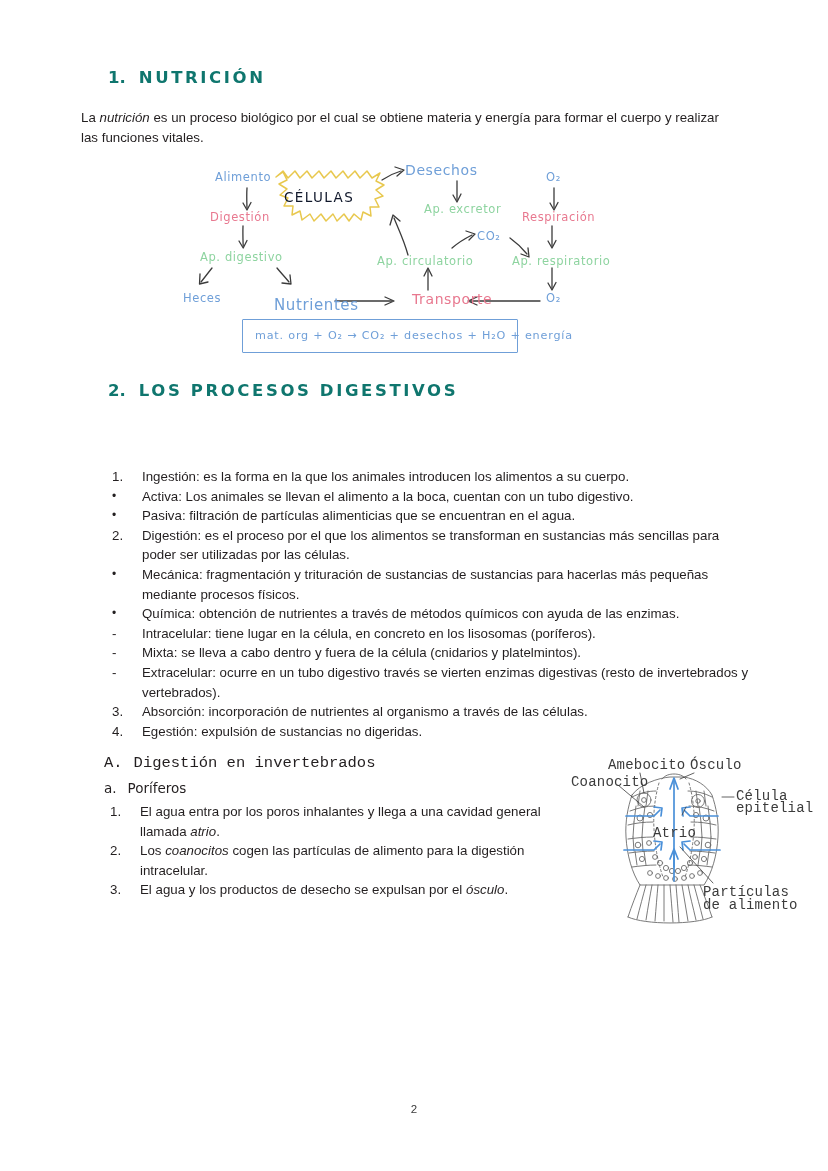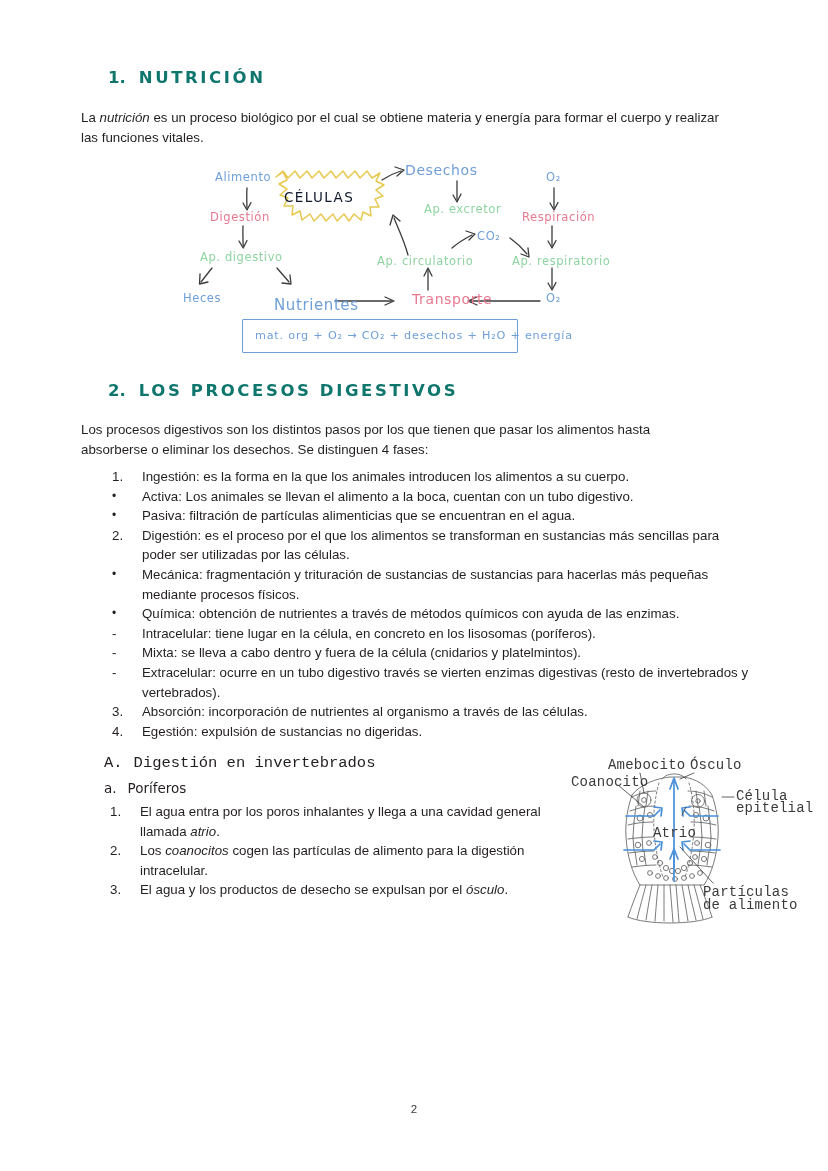--- a/index.html
+++ b/index.html
@@ -217,21 +217,20 @@
 
     <div class="eqbox" style="left:62px; top:159px; width:276px; height:34px;padding-left:21px;">
       <div class="dtext c-blue" style="left:12px; top:9px; font-size:11.2px; letter-spacing:0.8px;">mat. org + O₂ → CO₂ + desechos + H₂O + energía</div>
     </div>
   </div>
 
   <div class="h-num h1" style="left:108px; top:381px;">
     <span class="hn">2.</span><span>LOS PROCESOS DIGESTIVOS</span>
   </div>
 
-  <div class="para" style="left:81px; top:420px; width:620px;">Los procesos digestivos son los distintos pasos por los que tienen que pasar los alimentos hasta absorberse o eliminar los desechos. Se distinguen 4 fases:</div>
 
   <div class="list" style="top:467px;" id="section2-list">
       <div class="li">
         <span class="mk">1.</span>
         <span class="tx">Ingestión: es la forma en la que los animales introducen los alimentos a su cuerpo.</span>
       </div>
       <div class="li">
         <span class="mk bullet">•</span>
         <span class="tx">Activa: Los animales se llevan el alimento a la boca, cuentan con un tubo digestivo.</span>
       </div>

